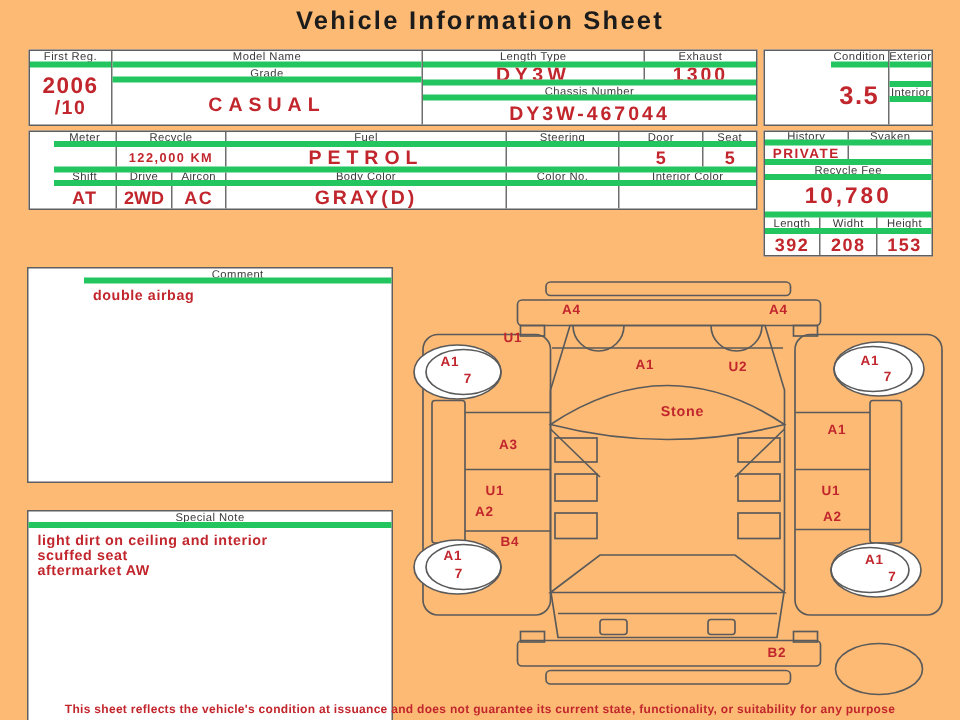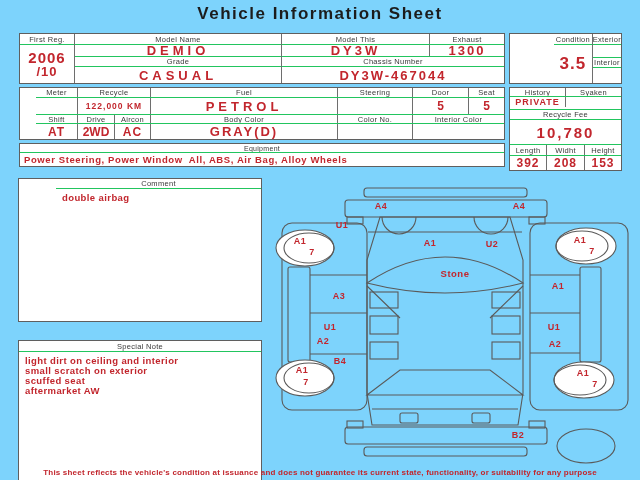--- a/index.html
+++ b/index.html
@@ -1,30 +1,30 @@
 <!DOCTYPE html>
 <html><head>
 <meta charset="utf-8">
 <style>
   html,body{margin:0;padding:0;background:#e8e8e8;}
   .sheet{
-    position:relative;width:640px;height:480px;background:#7dd3fc;
+    position:relative;width:640px;height:480px;background:#fdba74;
     font-family:"Liberation Sans",sans-serif;overflow:hidden;
   }
   .abs{position:absolute;}
   .title{
     left:0;right:0;top:4px;text-align:center;font-size:17px;font-weight:bold;
     color:#1c1c1c;letter-spacing:1.5px;
   }
   .box{position:absolute;border:1px solid #5f5f5f;background:#fff;box-sizing:border-box;display:flex;}
   .col{display:flex;flex-direction:column;box-sizing:border-box;}
   .row{display:flex;flex-direction:row;box-sizing:border-box;}
   .cell{display:flex;align-items:center;justify-content:center;box-sizing:border-box;overflow:hidden;}
   .br{border-right:1px solid #6e6e6e;}
-  .bb{border-bottom:1px solid #22c55e;}
+  .bb{border-bottom:4px solid #22c55e;}
   .lbl{font-size:7.5px;color:#3a3a3a;letter-spacing:0.3px;white-space:nowrap;}
   .val{color:#c2262d;font-weight:bold;white-space:nowrap;} .f15{font-size:15px;} .f13{font-size:13px;} .f12{font-size:12px;}
   .f9{font-size:9px;} .f17{font-size:17px;}
   .ls1{letter-spacing:1px;} .ls2{letter-spacing:2px;} .ls3{letter-spacing:3px;} .ls4{letter-spacing:4px;}
   .notepad{display:block;padding:4px 6px;align-items:flex-start;justify-content:flex-start;
     font-size:9.5px;line-height:10px;letter-spacing:0.4px;text-align:left;}
   .disclaimer{left:0;right:0;top:468px;text-align:center;font-size:8px;color:#c2262d;
     font-weight:bold;letter-spacing:0.2px;}
   svg text{font-family:"Liberation Sans",sans-serif;font-weight:bold;fill:#c2262d;}
 </style>
@@ -38,27 +38,26 @@
   <div class="box" style="left:19px;top:33px;width:486px;height:51px;">
     <div class="col br" style="width:55px;">
       <div class="cell lbl bb" style="height:11px;">First Reg.</div>
       <div class="cell val col" style="flex:1;justify-content:center;">
         <span class="f15 ls1" style="line-height:15px;">2006</span>
         <span class="f13 ls1" style="line-height:13px;">/10</span>
       </div>
     </div>
     <div class="col br" style="width:207px;">
       <div class="cell lbl bb" style="height:11px;">Model Name</div>
-      <div class="cell val bb f13 ls4" style="height:12px;">DEMIO</div>
       <div class="cell lbl bb" style="height:10px;">Grade</div>
       <div class="cell val f13 ls4" style="flex:1;">CASUAL</div>
     </div>
     <div class="col" style="flex:1;">
       <div class="row bb" style="height:11px;">
-        <div class="cell lbl br" style="flex:1;">Model This</div>
+        <div class="cell lbl br" style="flex:1;">Length Type</div>
         <div class="cell lbl" style="width:74px;">Exhaust</div>
       </div>
       <div class="row bb" style="height:12px;">
         <div class="cell val f13 ls3 br" style="flex:1;">DY3W</div>
         <div class="cell val f13 ls2" style="width:74px;">1300</div>
       </div>
       <div class="cell lbl bb" style="height:10px;">Chassis Number</div>
       <div class="cell val f13 ls2" style="flex:1;">DY3W-467044</div>
     </div>
   </div>
@@ -104,24 +103,20 @@
     <div class="row" style="flex:1;">
       <div class="cell val br f12 ls1" style="width:42px;">AT</div>
       <div class="cell val br f12" style="width:37px;">2WD</div>
       <div class="cell val br f12 ls1" style="width:36px;">AC</div>
       <div class="cell val br f13 ls2" style="width:187px;">GRAY(D)</div>
       <div class="cell val br" style="width:75px;"></div>
       <div class="cell val" style="flex:1;"></div>
     </div>
   </div>
 
-  <div class="box col" style="left:19px;top:143px;width:486px;height:24px;">
-    <div class="cell lbl bb" style="height:9px;font-size:7px;">Equipment</div>
-    <div class="val" style="flex:1;display:flex;align-items:center;padding-left:4px;font-size:9.5px;letter-spacing:0.6px;white-space:pre;">Power Steering, Power Window  All, ABS, Air Bag, Alloy Wheels</div>
-  </div>
 
   <div class="box col" style="left:509px;top:87px;width:113px;height:84px;">
     <div class="row bb" style="height:9px;">
       <div class="cell lbl br" style="width:56px;">History</div>
       <div class="cell lbl" style="flex:1;">Syaken</div>
     </div>
     <div class="row bb" style="height:13px;flex-direction:column;">
       <div class="cell val br f9 ls1" style="width:56px;">PRIVATE</div>
       <div class="cell val f9" style="flex:1;"></div>
     </div>
@@ -141,21 +136,20 @@
 
   <div class="box col" style="left:18px;top:178px;width:244px;height:144px;padding-left:37px;">
     <div class="cell lbl bb" style="height:10px;">Comment</div>
     <div class="val notepad" style="flex:1;">double airbag</div>
   </div>
 
   <div class="box col" style="left:18px;top:322px;width:244px;height:144px;margin-top:18px;">
     <div class="cell lbl bb" style="height:11px;">Special Note</div>
     <div class="val notepad" style="flex:1;">
       <div>light dirt on ceiling and interior</div>
-      <div>small scratch on exterior</div>
       <div>scuffed seat</div>
       <div>aftermarket AW</div>
     </div>
   </div>
 
   <svg class="abs" style="left:268px;top:180px;" width="368" height="286" viewBox="0 0 368 286">
     <g stroke="#5a5a5a" stroke-width="1.1" fill="none">
 
       <rect x="96" y="8" width="163" height="9" rx="3"></rect>
       <rect x="77" y="20" width="202" height="17" rx="3"></rect>

